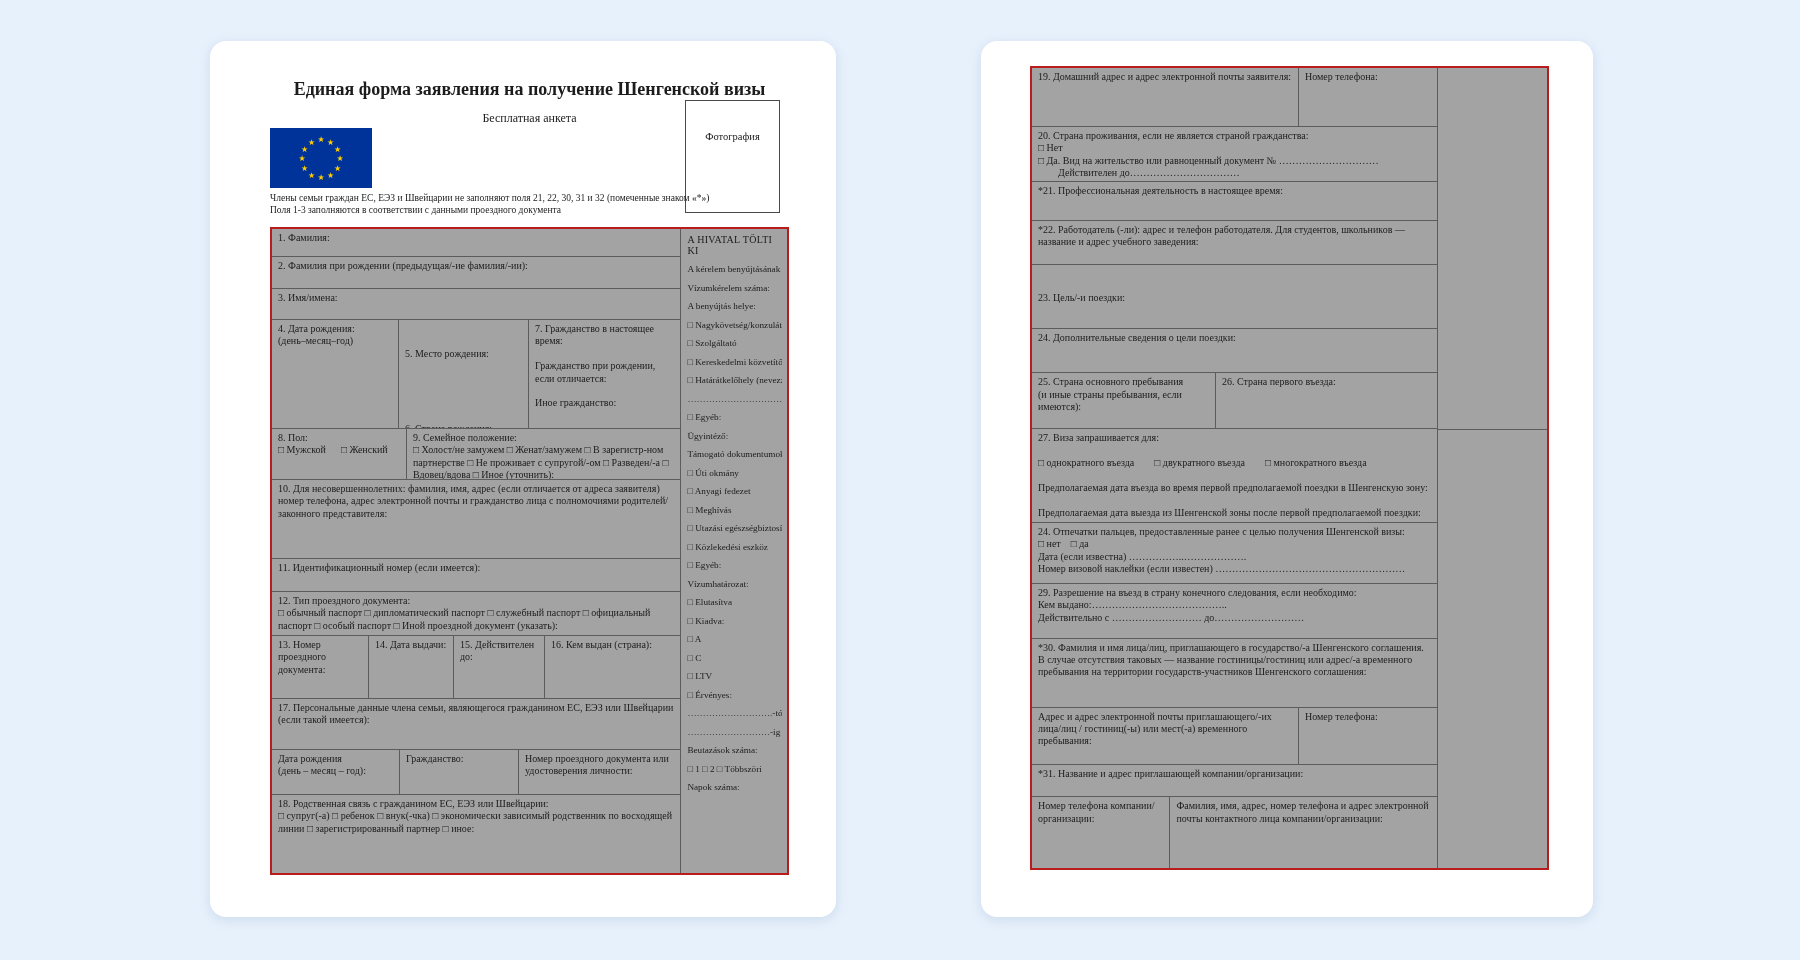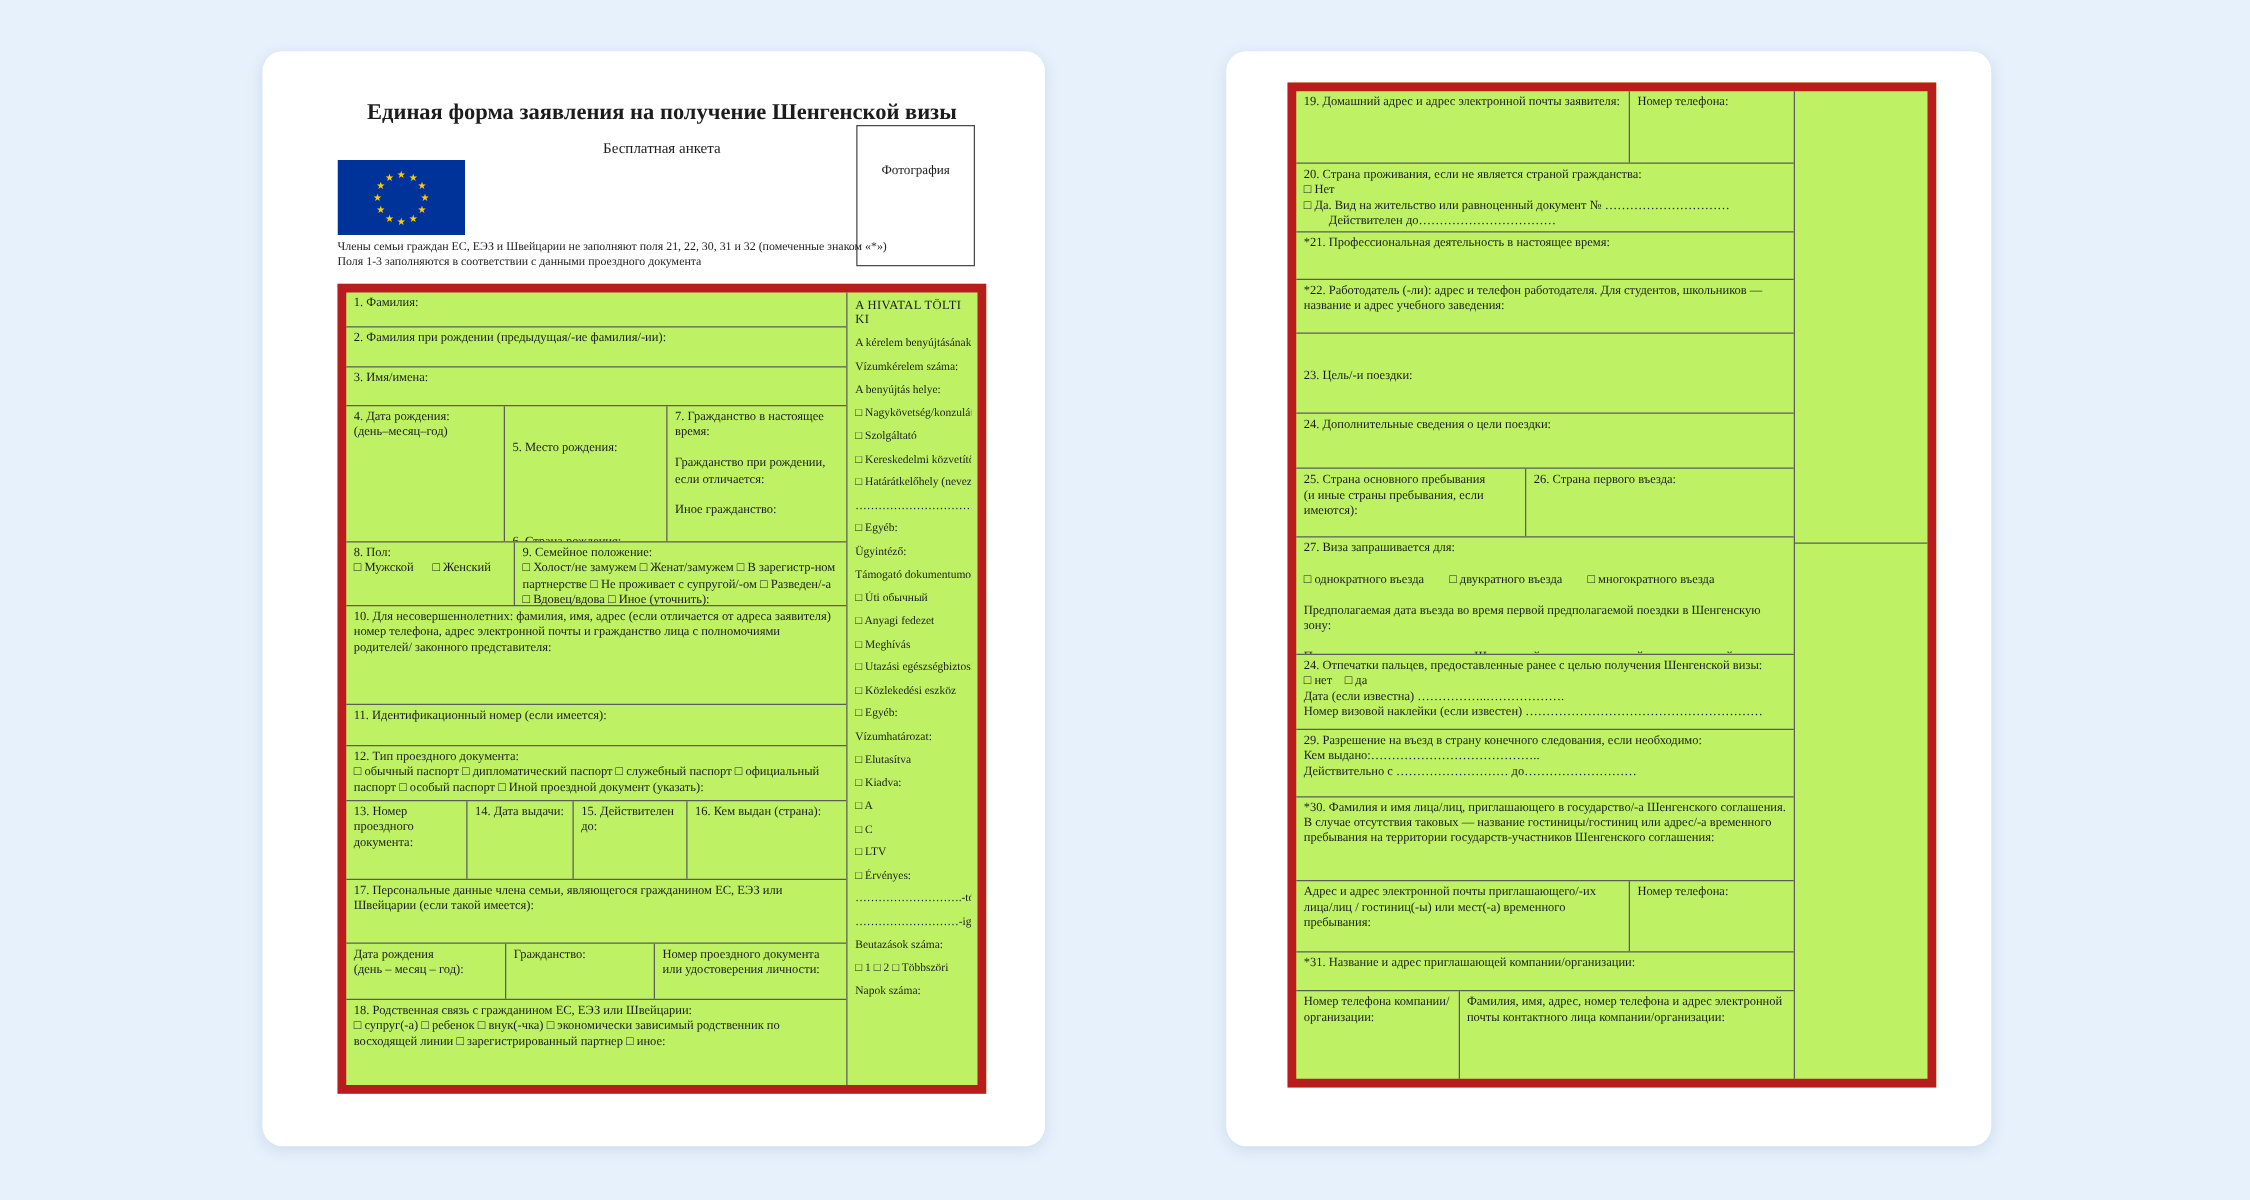--- a/index.html
+++ b/index.html
@@ -11,21 +11,21 @@
   .card-right { left:981px; top:41px; width:612px; height:876px; }
 
   .doc-title { position:absolute; left:60px; top:38px; width:519px; text-align:center;
                font-weight:bold; font-size:18px; }
   .doc-subtitle { position:absolute; left:60px; top:70px; width:519px; text-align:center; font-size:12px; }
   .eu-flag { position:absolute; left:60px; top:87px; width:102px; height:60px; display:block; }
   .photo-box { position:absolute; left:475px; top:59px; width:95px; height:113px;
                border:1px solid #4a4a4a; text-align:center; padding-top:30px; font-size:10.5px; }
   .note { position:absolute; left:60px; top:151px; width:440px; font-size:9.5px; line-height:1.3; }
 
-  .gtable { position:absolute; display:flex; border:7px solid #b91c1c; background:#bef264;justify-content:center; }
+  .gtable { position:absolute; display:flex; border:2px solid #b91c1c; background:#a3a3a3;justify-content:center; }
   .ltable { left:60px; top:186px; width:519px; height:648px; }
   .rtable { left:49px;  top:25px;  width:519px; height:804px; }
 
   .bands  { width:410px; display:flex; flex-direction:column; }
   .bands2 { width:407px; display:flex; flex-direction:column; }
   .band { display:flex; border-bottom:1px solid #5c5c5c; }
   .band:last-child { border-bottom:none; }
   .cell { border-right:1px solid #5c5c5c; padding:3px 5px 2px 6px; font-size:10px;
           line-height:1.24; white-space:pre-wrap; overflow:hidden; }
   .cell:last-child { border-right:none; }
@@ -142,21 +142,21 @@
             <div class="hu-item">Vízumkérelem száma:</div>
             <div class="hu-item">A benyújtás helye:</div>
             <div class="hu-item">□ Nagykövetség/konzulátus</div>
             <div class="hu-item">□ Szolgáltató</div>
             <div class="hu-item">□ Kereskedelmi közvetítő</div>
             <div class="hu-item">□ Határátkelőhely (nevezze meg):</div>
             <div class="hu-item">……………………………</div>
             <div class="hu-item">□ Egyéb:</div>
             <div class="hu-item">Ügyintéző:</div>
             <div class="hu-item">Támogató dokumentumok:</div>
-            <div class="hu-item">□ Úti обычный</div>
+            <div class="hu-item">□ Úti okmány</div>
             <div class="hu-item">□ Anyagi fedezet</div>
             <div class="hu-item">□ Meghívás</div>
             <div class="hu-item">□ Utazási egészségbiztosítás</div>
             <div class="hu-item">□ Közlekedési eszköz</div>
             <div class="hu-item">□ Egyéb:</div>
             <div class="hu-item">Vízumhatározat:</div>
             <div class="hu-item">□ Elutasítva</div>
             <div class="hu-item">□ Kiadva:</div>
             <div class="hu-item">□ A</div>
             <div class="hu-item">□ C</div>

